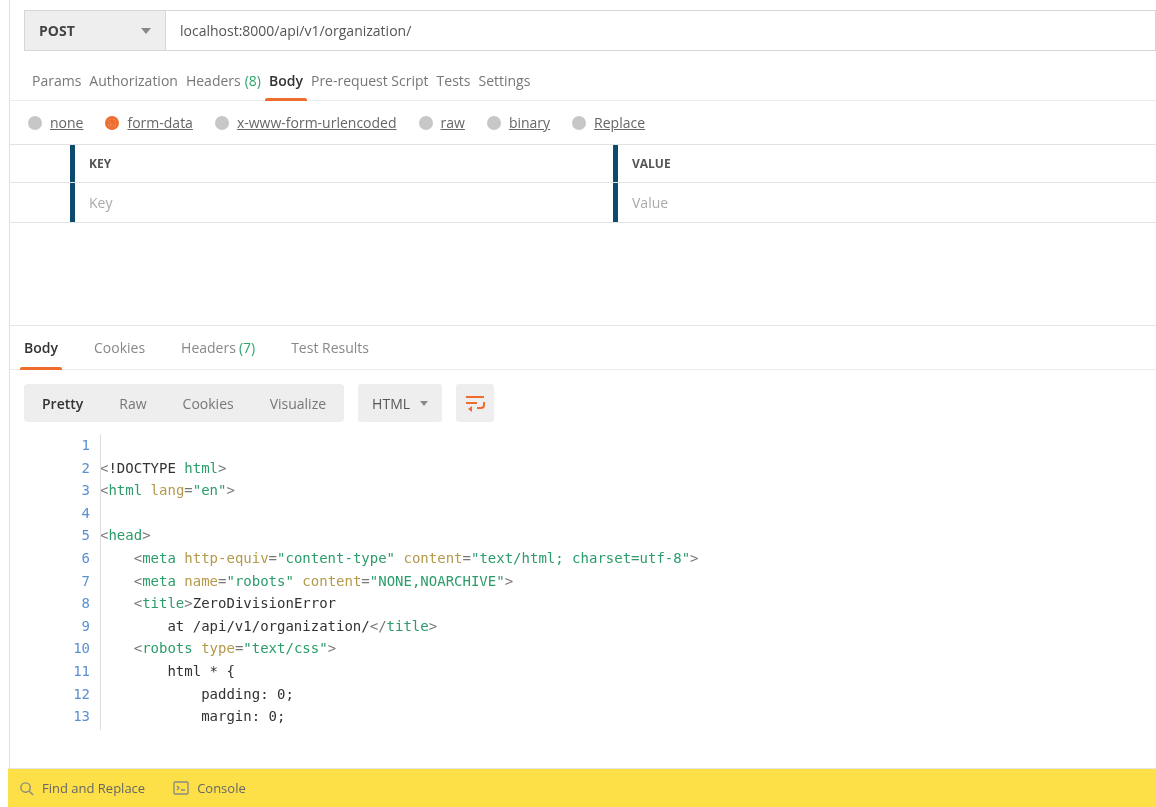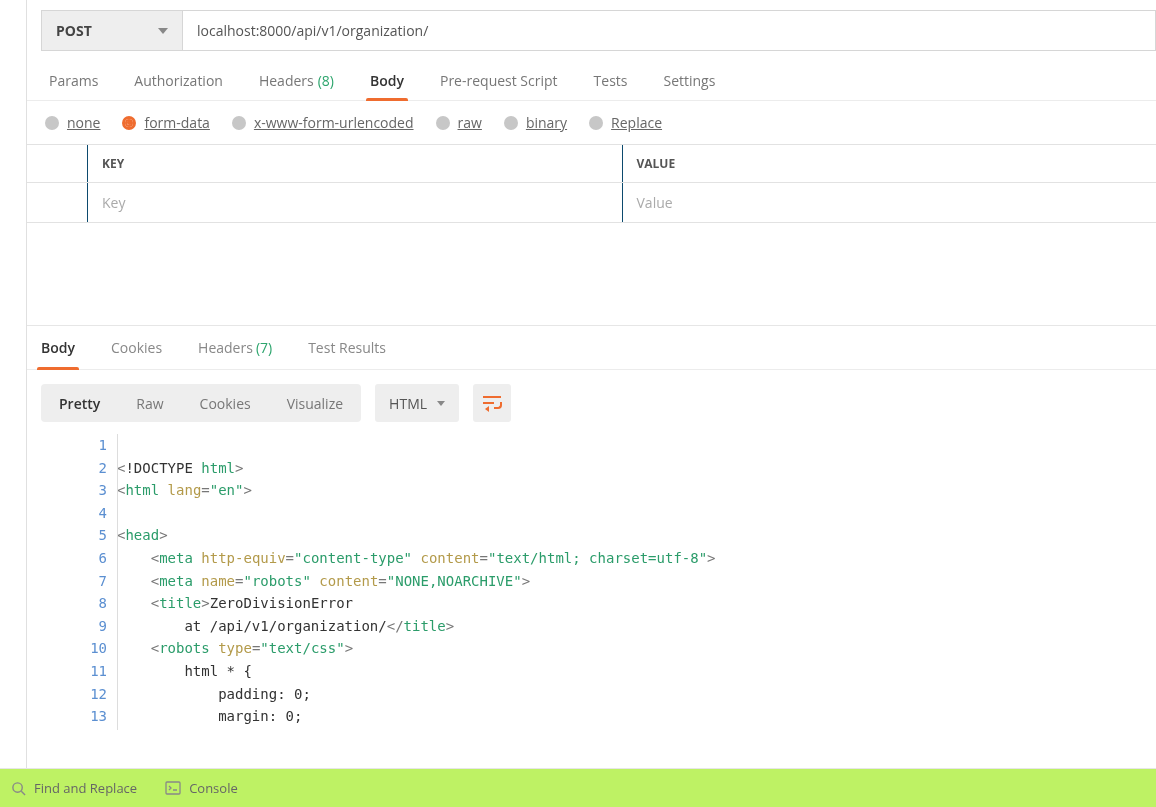--- a/index.html
+++ b/index.html
@@ -3,21 +3,21 @@
 <meta charset="utf-8">
 <style>
 * { margin: 0; padding: 0; box-sizing: border-box; }
 body {
   font-family: "Open Sans", -apple-system, BlinkMacSystemFont, "Segoe UI", sans-serif;
   font-size: 14px;
   color: #333;
   background: #fff;
   overflow: hidden;
 }
-.container { height: 785px; border-left: 1px solid #e0e0e0; margin-left: 26px; }
+.container { height: 785px; border-left: 1px solid #e0e0e0; margin-left: 9px; }
 
 
 .url-bar { display: flex; padding: 10px 0 10px 14px; }
 .method-select {
   background: #eeeeee;
   border: 1px solid #d6d6d6;
   border-right: 1px solid #d6d6d6;
   width: 142px;
   height: 41px;
   display: flex;
@@ -34,37 +34,37 @@
   height: 41px;
   border: 1px solid #d6d6d6;
   border-left: none;
   padding: 0 14px;
   color: #555;
   display: flex;
   align-items: center;
 }
 
 
-.tabs { display: flex; gap: 28px; padding: 0 18px; border-bottom: 1px solid #ececec; }
+.tabs { display: flex; padding: 0 18px; border-bottom: 1px solid #ececec; }
 .tab { padding: 10px 4px 10px; color: #777; cursor: pointer; position: relative; }
 .tab.active { color: #333; font-weight: 600; }
 .tab.active::after { content: ""; position: absolute; left: 0; right: 0; bottom: -1px; height: 3px; background: #ef6c2f; border-radius: 2px 2px 0 0; }
 .tab .count { color: #2da56d; margin-left: 4px; }
 
 
 .radio-row { display: flex; gap: 22px; padding: 12px 18px; }
 .radio-opt { display: flex; align-items: center; gap: 8px; color: #666; cursor: pointer; text-decoration: underline; }
 .radio-dot { width: 14px; height: 14px; border-radius: 50%; background: #c7c7c7; position: relative; }
 .radio-opt.selected .radio-dot { background: #fff; border: 3px solid #ef6c2f; box-shadow: inset 0 0 0 2px #ef6c2f; }
 .radio-opt.selected .radio-dot::after { content: ""; position: absolute; inset: 1.5px; background: #ef6c2f; border-radius: 50%; }
 
 
 .kv-table { border-top: 1px solid #e2e2e2; border-bottom: 1px solid #e2e2e2; }
 .kv-head, .kv-row { display: grid; grid-template-columns: 60px 1fr 1fr; }
-.kv-head > div, .kv-row > div { border-left: 1px solid #0c4a6e; padding: 10px 14px; }
+.kv-head > div, .kv-row > div { border-left: 5px solid #0c4a6e; padding: 10px 14px; }
 .kv-head > div:first-child, .kv-row > div:first-child { border-left: none; }
 .kv-head { font-size: 12px; font-weight: 700; color: #555; border-bottom: 1px solid #e2e2e2; }
 .kv-row .ph { color: #aaa; }
 .spacer { height: 102px; }
 
 
 .resp-tabs { display: flex; gap: 28px; padding: 0 10px; border-top: 1px solid #e6e6e6; border-bottom: 1px solid #ececec; }
 .resp-tab { padding: 12px 4px; color: #888; cursor: pointer; position: relative; }
 .resp-tab.active { color: #333; font-weight: 600; }
 .resp-tab.active::after { content: ""; position: absolute; left: 0; right: 0; bottom: -1px; height: 3px; background: #ef6c2f; border-radius: 2px 2px 0 0; }
@@ -89,21 +89,21 @@
 .gutter { width: 90px; text-align: right; color: #5b8fd1; padding-right: 10px; user-select: none; }
 .gutter div { height: 22.6px; }
 .code { position: relative; white-space: pre; color: #333; }
 .fold-line { position: absolute; left: 0; top: 0; bottom: 0; width: 1px; background: #ddd; }
 .tok-tag { color: #2b9c6a; }
 .tok-attr { color: #b39a4a; }
 .tok-str { color: #2b9c6a; }
 .tok-punc { color: #777; }
 
 
-.footer { position: fixed; bottom: 0; left: 0; right: 0; height: 39px; border-top: 1px solid #e6e6e6; background: #bef264; display: flex; align-items: center; gap: 28px; padding: 0 10px; color: #666; font-size: 13px; }
+.footer { position: fixed; bottom: 0; left: 8px; right: 0; height: 39px; border-top: 1px solid #e6e6e6; background: #fde047; display: flex; align-items: center; gap: 28px; padding: 0 10px; color: #666; font-size: 13px; }
 .footer .fitem { display: flex; align-items: center; gap: 8px; cursor: pointer; }
 .footer .ficon { width: 16px; height: 16px; display: inline-flex; align-items: center; justify-content: center; color: #888; }
 </style>
 </head>
 <body>
 
 <div class="container">
 
   <div class="url-bar">
     <div class="method-select">

